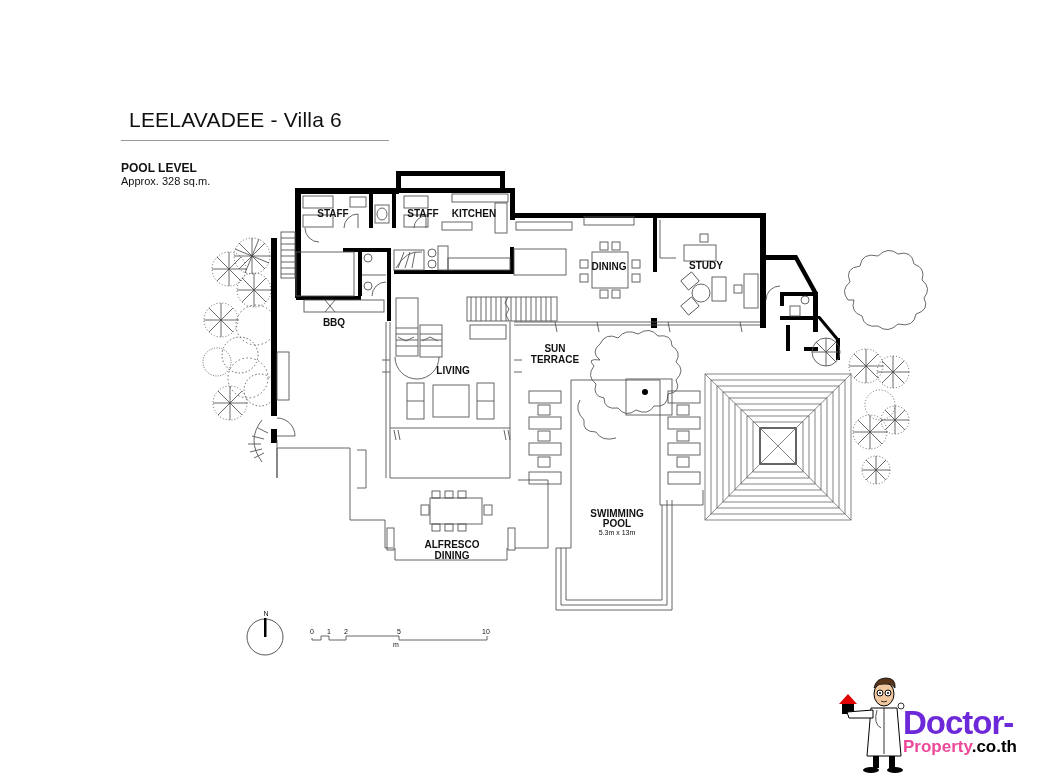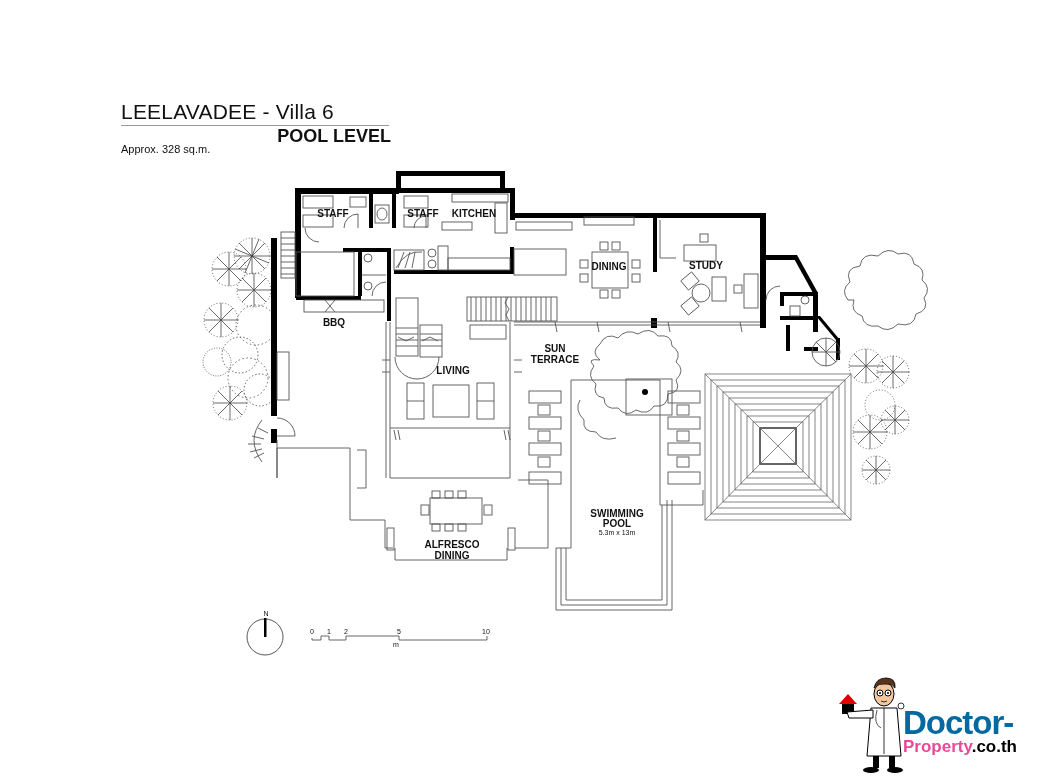--- a/index.html
+++ b/index.html
@@ -1,29 +1,29 @@
 <!DOCTYPE html>
 <html><head>
 <meta charset="utf-8">
 <style>
   html,body{margin:0;padding:0;background:#fff;}
   body{width:1061px;height:779px;position:relative;overflow:hidden;font-family:"Liberation Sans",sans-serif;color:#111;}
   .title-block{position:absolute;left:121px;top:100px;width:270px;}
-  .title{font-size:21px;font-weight:400;letter-spacing:0.2px;line-height:24px;margin:0;color:#111;}
+  .title{font-size:21px;font-weight:400;letter-spacing:0.2px;line-height:24px;margin:8px;color:#111;}
   .title-rule{height:1px;background:#999;margin-top:1px;width:268px;}
-  .level{font-size:18px;font-weight:700;margin-top:3px;line-height:14px;text-align:right;}
+  .level{font-size:12px;font-weight:700;margin-top:20px;line-height:14px;}
   .area{font-size:11px;line-height:13px;}
   svg.plan{position:absolute;left:0;top:0;}
   .lbl{font-family:"Liberation Sans",sans-serif;font-weight:700;font-size:10px;fill:#111;text-anchor:middle;}
   .lbl-sm{font-family:"Liberation Sans",sans-serif;font-size:7px;fill:#111;text-anchor:middle;}
   .wall{fill:#000;}
   .thin{fill:none;stroke:#555;stroke-width:0.9;}
   .tree{fill:none;stroke:#444;stroke-width:0.8;}
   .logo{position:absolute;left:835px;top:676px;width:222px;height:100px;}
-  .logo-doctor{position:absolute;left:68px;top:30px;font-family:"Liberation Sans",sans-serif;font-weight:900;font-size:33px;letter-spacing:-1px;color:#0369a1;line-height:34px;}
+  .logo-doctor{position:absolute;left:68px;top:30px;font-family:"Liberation Sans",sans-serif;font-weight:900;font-size:33px;letter-spacing:-1px;color:#6d28d9;line-height:34px;}
   .logo-domain{position:absolute;left:68px;top:62px;font-family:"Liberation Sans",sans-serif;font-weight:900;font-size:17px;line-height:18px;}
   .logo-domain .red{color:#ec4899;}
   .logo-domain .blk{color:#000;}
 </style>
 </head>
 <body>
 
 <div class="title-block">
   <div class="title">LEELAVADEE - Villa 6</div>
   <div class="title-rule"></div>

